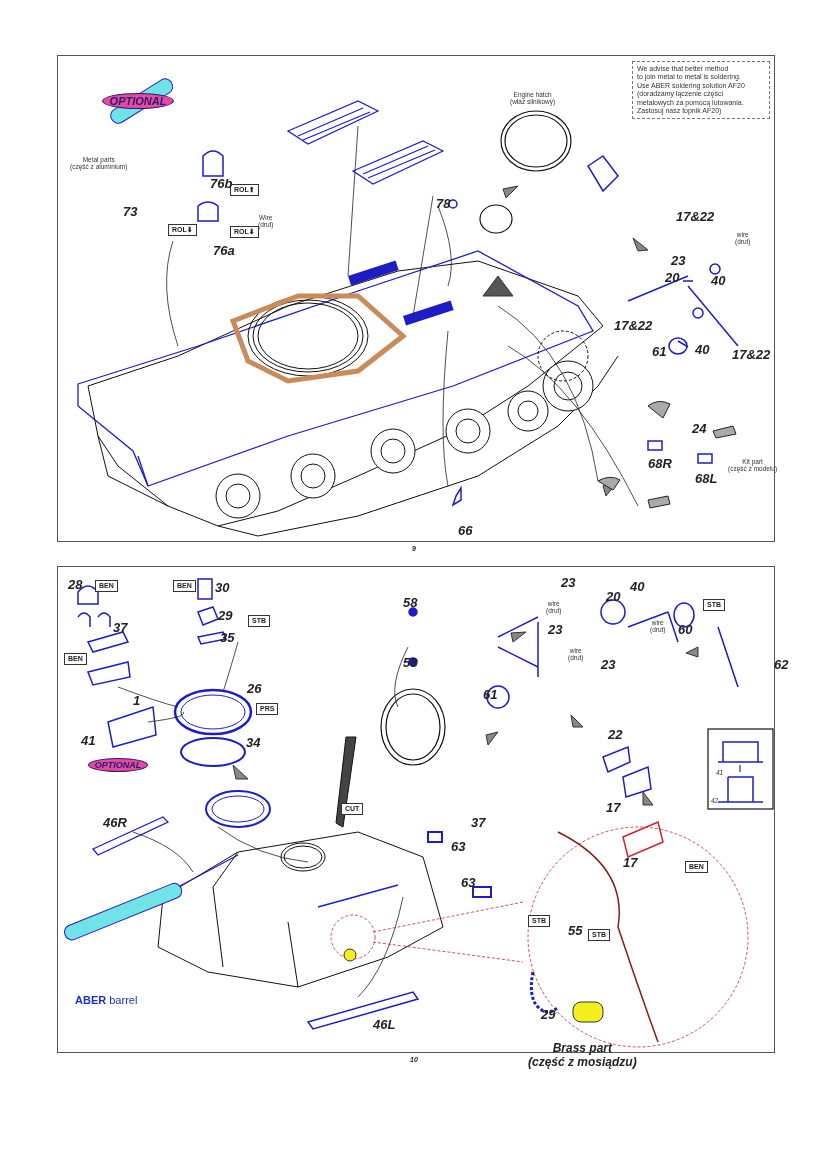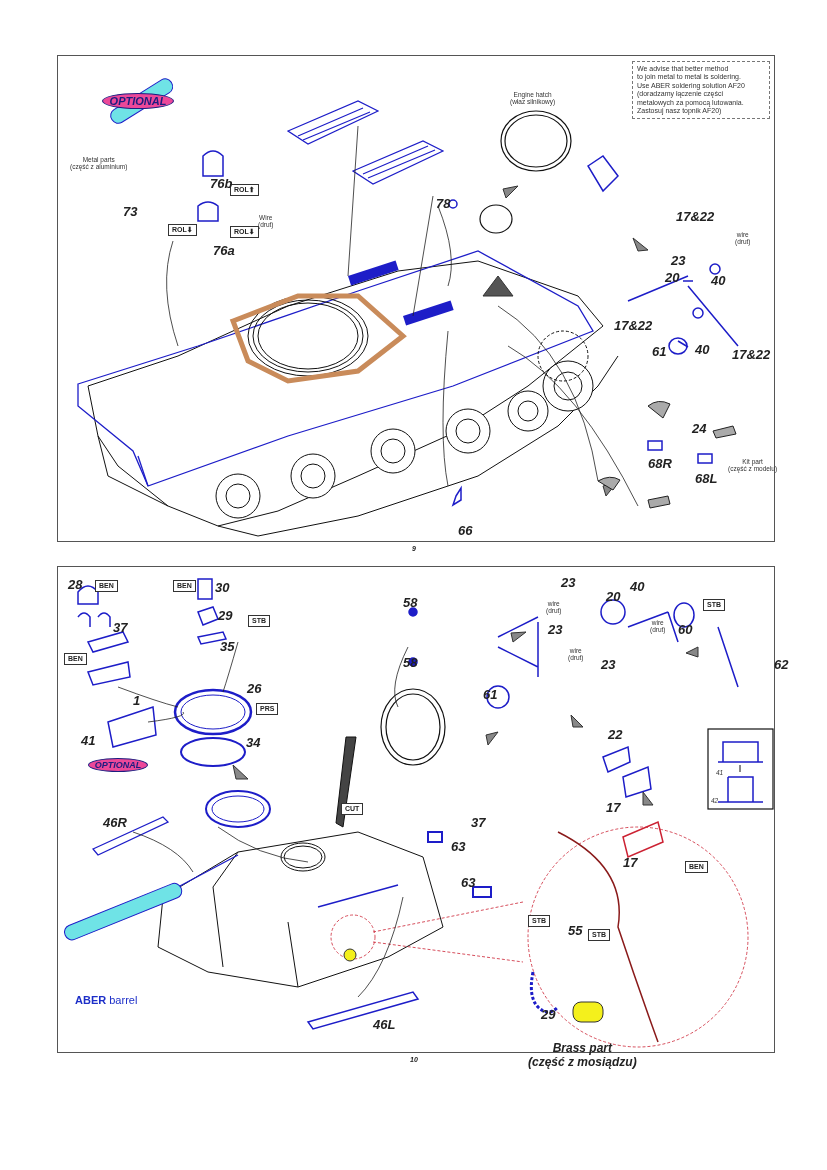--- a/index.html
+++ b/index.html
@@ -310,21 +310,21 @@
     <div>Brass part</div>
     <div>(część z mosiądzu)</div>
   </div>
 
   <div class="aber" style="left:17px;top:427px;"><b>ABER</b><span> barrel</span></div>
 
   <div class="lbl" style="left:10px;top:10px;">28</div>
   <div class="lbl" style="left:55px;top:53px;">37</div>
   <div class="lbl" style="left:157px;top:13px;">30</div>
   <div class="lbl" style="left:160px;top:41px;">29</div>
-  <div class="lbl" style="left:162px;top:72px;">35</div>
+  <div class="lbl" style="left:162px;top:63px;">35</div>
   <div class="lbl" style="left:189px;top:114px;">26</div>
   <div class="lbl" style="left:75px;top:126px;">1</div>
   <div class="lbl" style="left:23px;top:166px;">41</div>
   <div class="lbl" style="left:188px;top:168px;">34</div>
   <div class="lbl" style="left:345px;top:28px;">58</div>
   <div class="lbl" style="left:345px;top:88px;">58</div>
   <div class="lbl" style="left:425px;top:120px;">61</div>
   <div class="lbl" style="left:413px;top:248px;">37</div>
   <div class="lbl" style="left:503px;top:8px;">23</div>
   <div class="lbl" style="left:548px;top:22px;">20</div>

